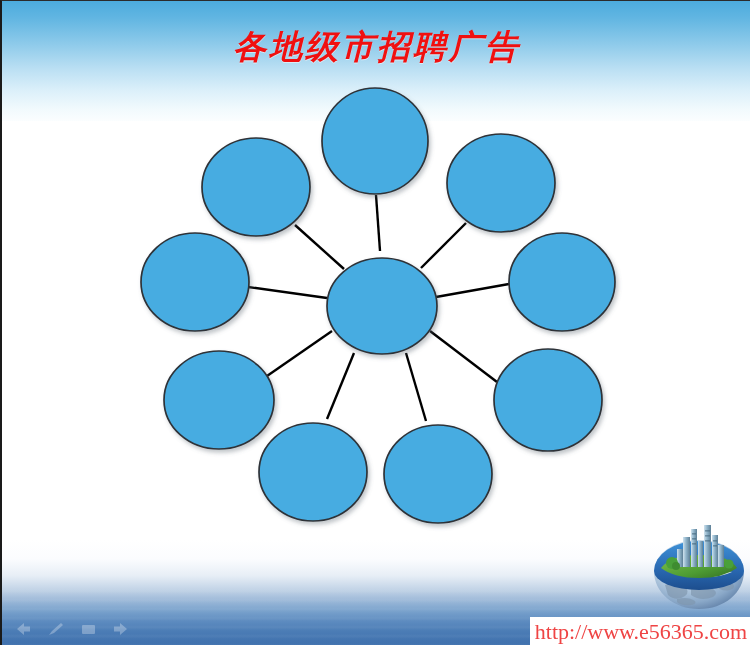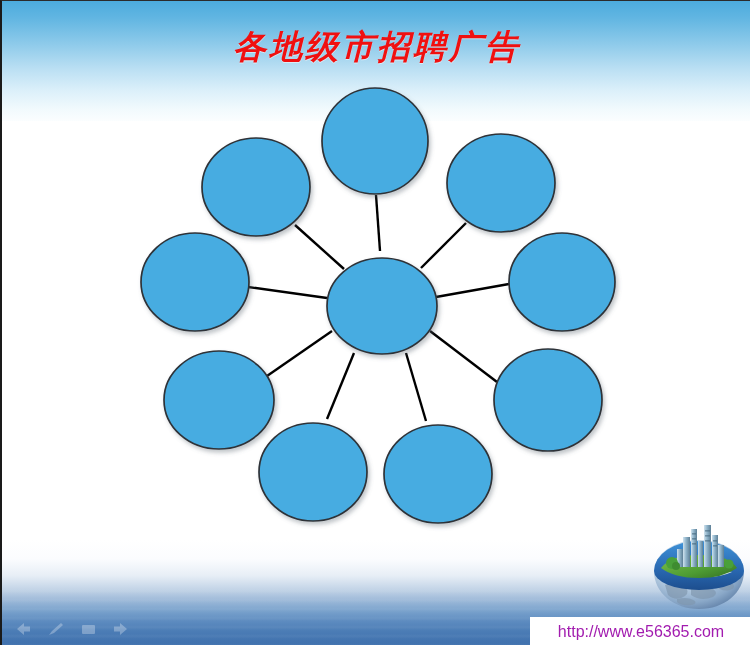--- a/index.html
+++ b/index.html
@@ -126,23 +126,23 @@
     top: 616px;
     width: 222px;
     height: 29px;
     background: #ffffff;
     z-index: 9;
     display: flex;
     align-items: center;
     justify-content: center;
   }
   .watermark-text {
-    font-family: Liberation Sans, sans-serif;
-    font-size: 16px;
-    color: #a21caf;
+    font-family: Liberation Serif, serif;
+    font-size: 22px;
+    color: #ef4444;
     letter-spacing: 0px;
     white-space: nowrap;
   }
 
   
   .nav-controls {
     position: absolute;
     left: 12px;
     bottom: 9px;
     display: flex;

